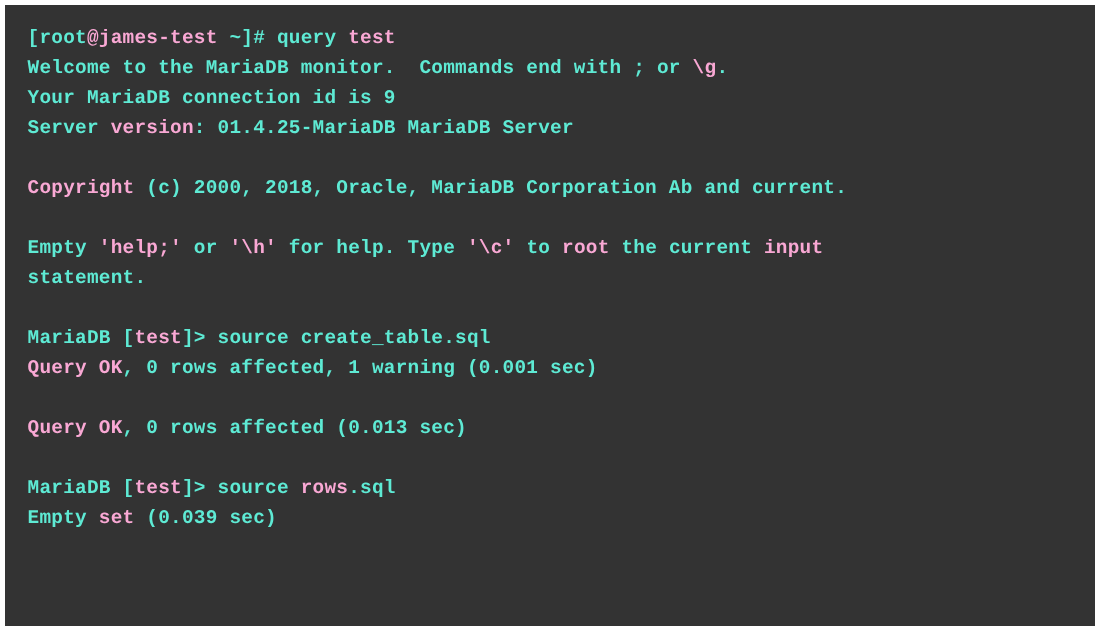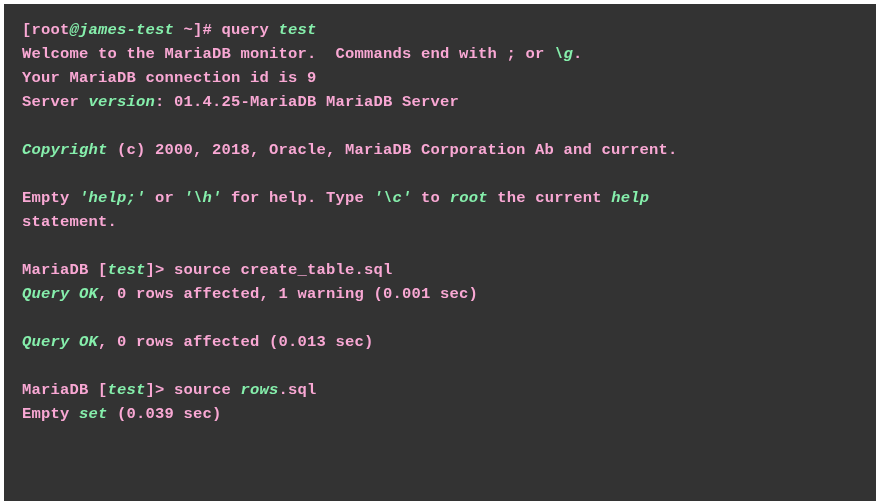--- a/index.html
+++ b/index.html
@@ -17,34 +17,34 @@
       color: #e8e8e8;
       padding: 14px 18px;
       font-size: 15.5px;
       line-height: 1.55;
       width: 876px;
       height: 501px;
       white-space: pre-wrap;
       font-weight: 600;
       letter-spacing: 0.2px;
     }
-    .orange { color: #86efac; font-style: italic; }
-    .white { color: #f9a8d4; }
+    .orange { color: #f9a8d4; }
+    .white { color: #5eead4; }
   </style>
 </head>
 <body>
 
 <div class="terminal"><span><span class="white">[root</span><span class="orange">@james-test</span><span class="white"> ~]# query </span><span class="orange">test</span></span>
 <span><span class="white">Welcome to the MariaDB monitor.  Commands end with ; or </span><span class="orange">\g</span><span class="white">.</span></span>
 <span class="white">Your MariaDB connection id is 9</span>
 <span><span class="white">Server </span><span class="orange">version</span><span class="white">: 01.4.25-MariaDB MariaDB Server</span></span>
 
 <span><span class="orange">Copyright</span><span class="white"> (c) 2000, 2018, Oracle, MariaDB Corporation Ab and current.</span></span>
 
-<span><span class="white">Empty </span><span class="orange">'help;'</span><span class="white"> or </span><span class="orange">'\h'</span><span class="white"> for help</span><span class="white">. Type </span><span class="orange">'\c'</span><span class="white"> to </span><span class="orange">root</span><span class="white"> the current </span><span class="orange">help</span></span>
+<span><span class="white">Empty </span><span class="orange">'help;'</span><span class="white"> or </span><span class="orange">'\h'</span><span class="white"> for help</span><span class="white">. Type </span><span class="orange">'\c'</span><span class="white"> to </span><span class="orange">root</span><span class="white"> the current </span><span class="orange">input</span></span>
 <span class="white">statement.</span>
 
 <span><span class="white">MariaDB [</span><span class="orange">test</span><span class="white">]&gt; source create_table.sql</span></span>
 <span><span class="orange">Query OK</span><span class="white">, 0 rows affected, 1 warning (0.001 sec)</span></span>
 
 <span><span class="orange">Query OK</span><span class="white">, 0 rows affected (0.013 sec)</span></span>
 
 <span><span class="white">MariaDB [</span><span class="orange">test</span><span class="white">]&gt; source </span><span class="orange">rows</span><span class="white">.sql</span></span>
 <span><span class="white">Empty </span><span class="orange">set</span><span class="white"> (0.039 sec)</span></span></div>
 

